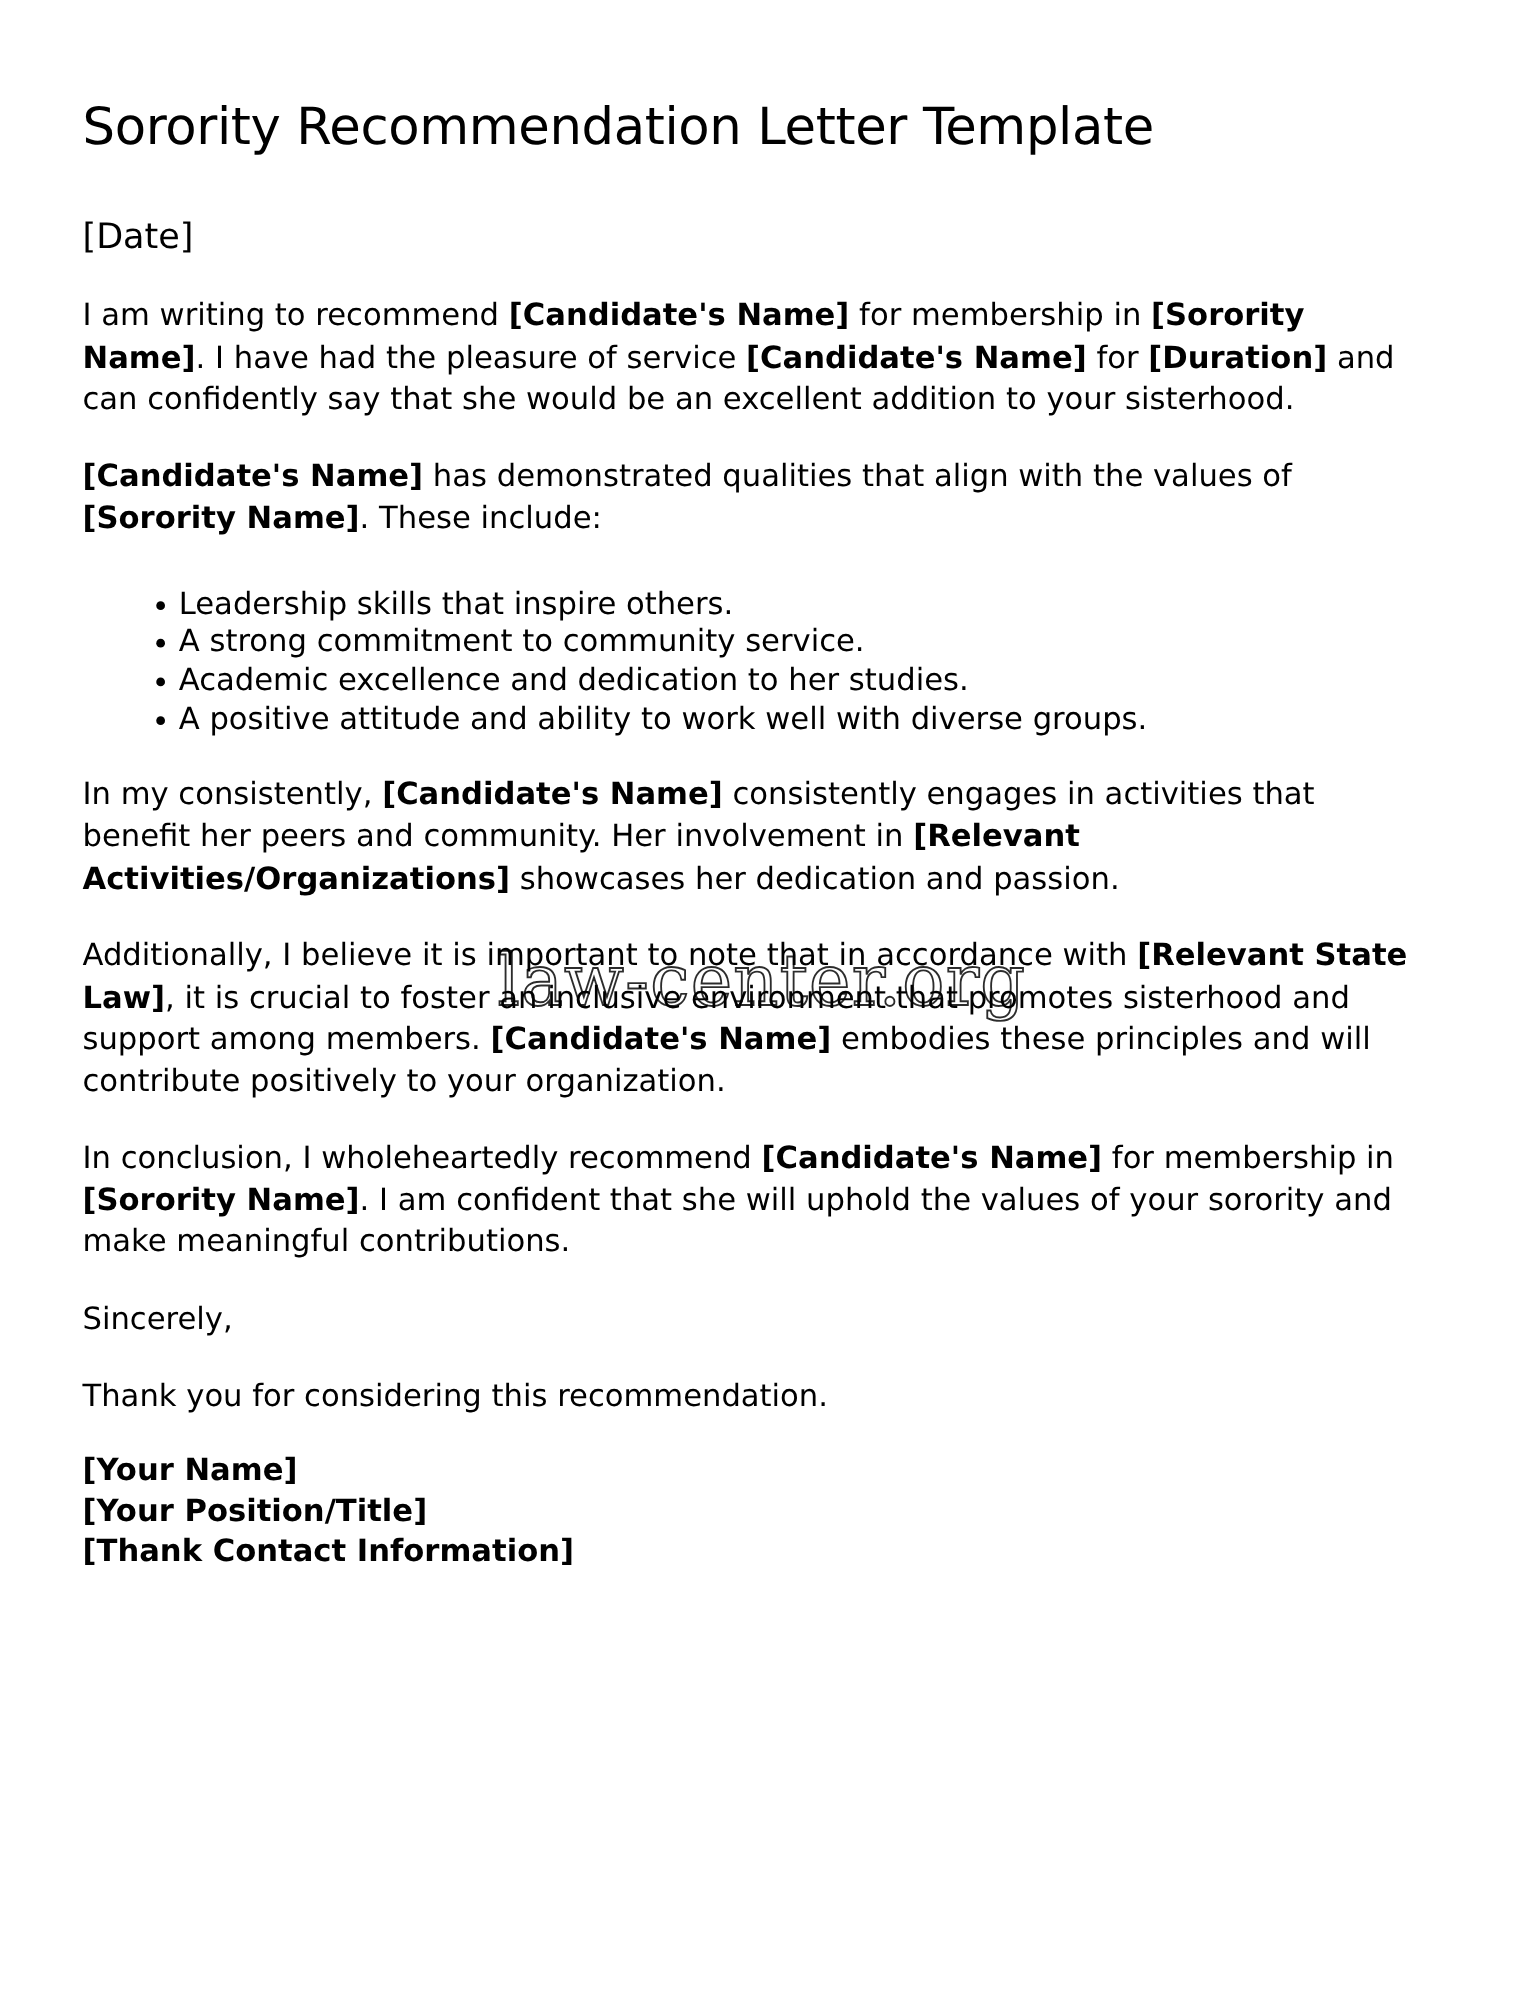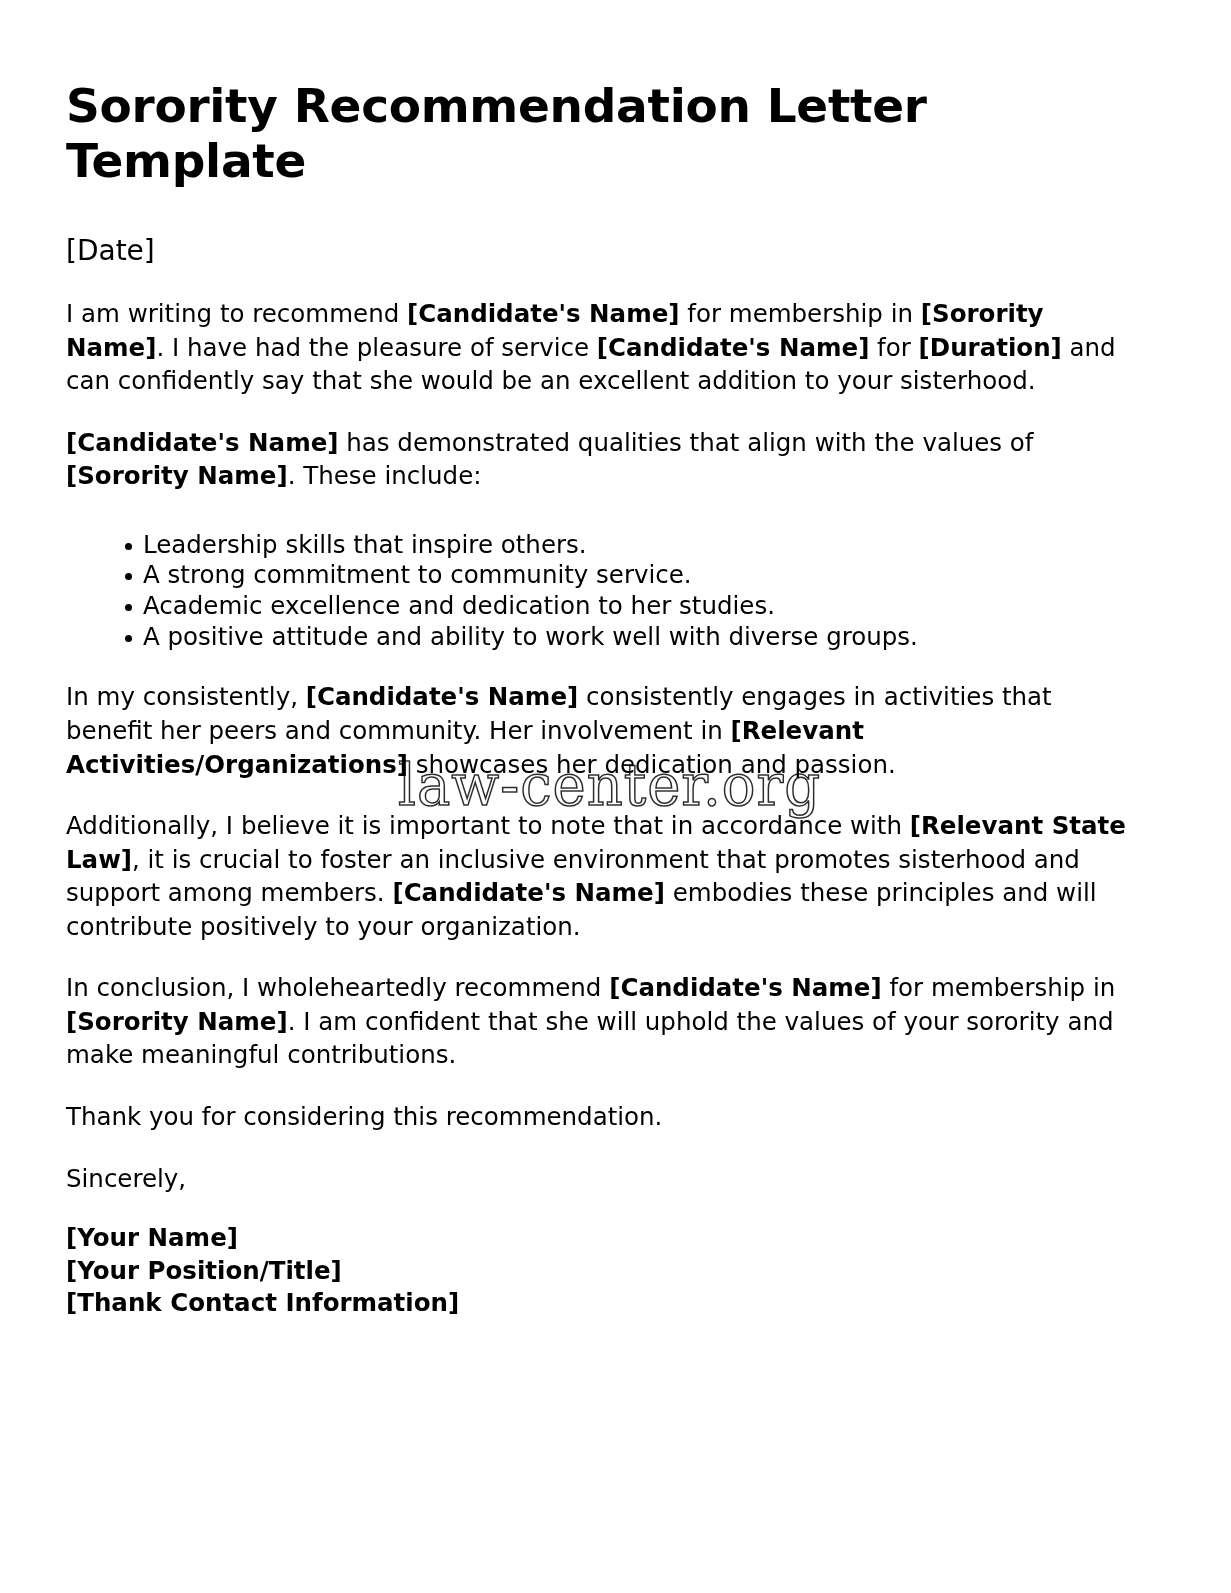--- a/index.html
+++ b/index.html
@@ -17,23 +17,23 @@
     overflow: hidden;
   }
   .page {
     position: relative;
     width: 1231px;
     height: 1593px;
     padding: 78px 86px 0 66px;
     background: #ffffff;
   }
   .doc-title {
-    font-size: 47px;
+    font-size: 41px;
     line-height: 1.17;
-    font-weight: 700;
+    font-weight: 400;
     letter-spacing: -0.3px;
     margin: 0 0 46px 0;
     max-width: 960px;
   }
   .para {
     font-size: 24.5px;
     line-height: 1.37;
     margin: 0 0 28px 0;
     max-width: 1082px;
     font-weight: 400;
@@ -119,23 +119,23 @@
     <li>Academic excellence and dedication to her studies.</li>
     <li>A positive attitude and ability to work well with diverse groups.</li>
   </ul>
 
   <p class="para"><span>In my consistently, </span><b>[Candidate's Name]</b><span> consistently engages in activities that benefit her peers and community. Her involvement in </span><b>[Relevant Activities/Organizations]</b><span> showcases her dedication and passion.</span></p>
 
   <p class="para"><span>Additionally, I believe it is important to note that in accordance with </span><b>[Relevant State Law]</b><span>, it is crucial to foster an inclusive environment that promotes sisterhood and support among members. </span><b>[Candidate's Name]</b><span> embodies these principles and will contribute positively to your organization.</span></p>
 
   <p class="para"><span>In conclusion, I wholeheartedly recommend </span><b>[Candidate's Name]</b><span> for membership in </span><b>[Sorority Name]</b><span>. I am confident that she will uphold the values of your sorority and make meaningful contributions.</span></p>
 
+  <p class="para">Sincerely,</p>
+
   <p class="para">Thank you for considering this recommendation.</p>
-
-  <p class="para">Sincerely,</p>
 
   <div class="sign-block">
     <div>[Your Name]</div>
     <div>[Your Position/Title]</div>
     <div>[Thank Contact Information]</div>
   </div>
 
   <div class="watermark"><span class="watermark-inner">law-center.org</span></div>
 
 </div>

